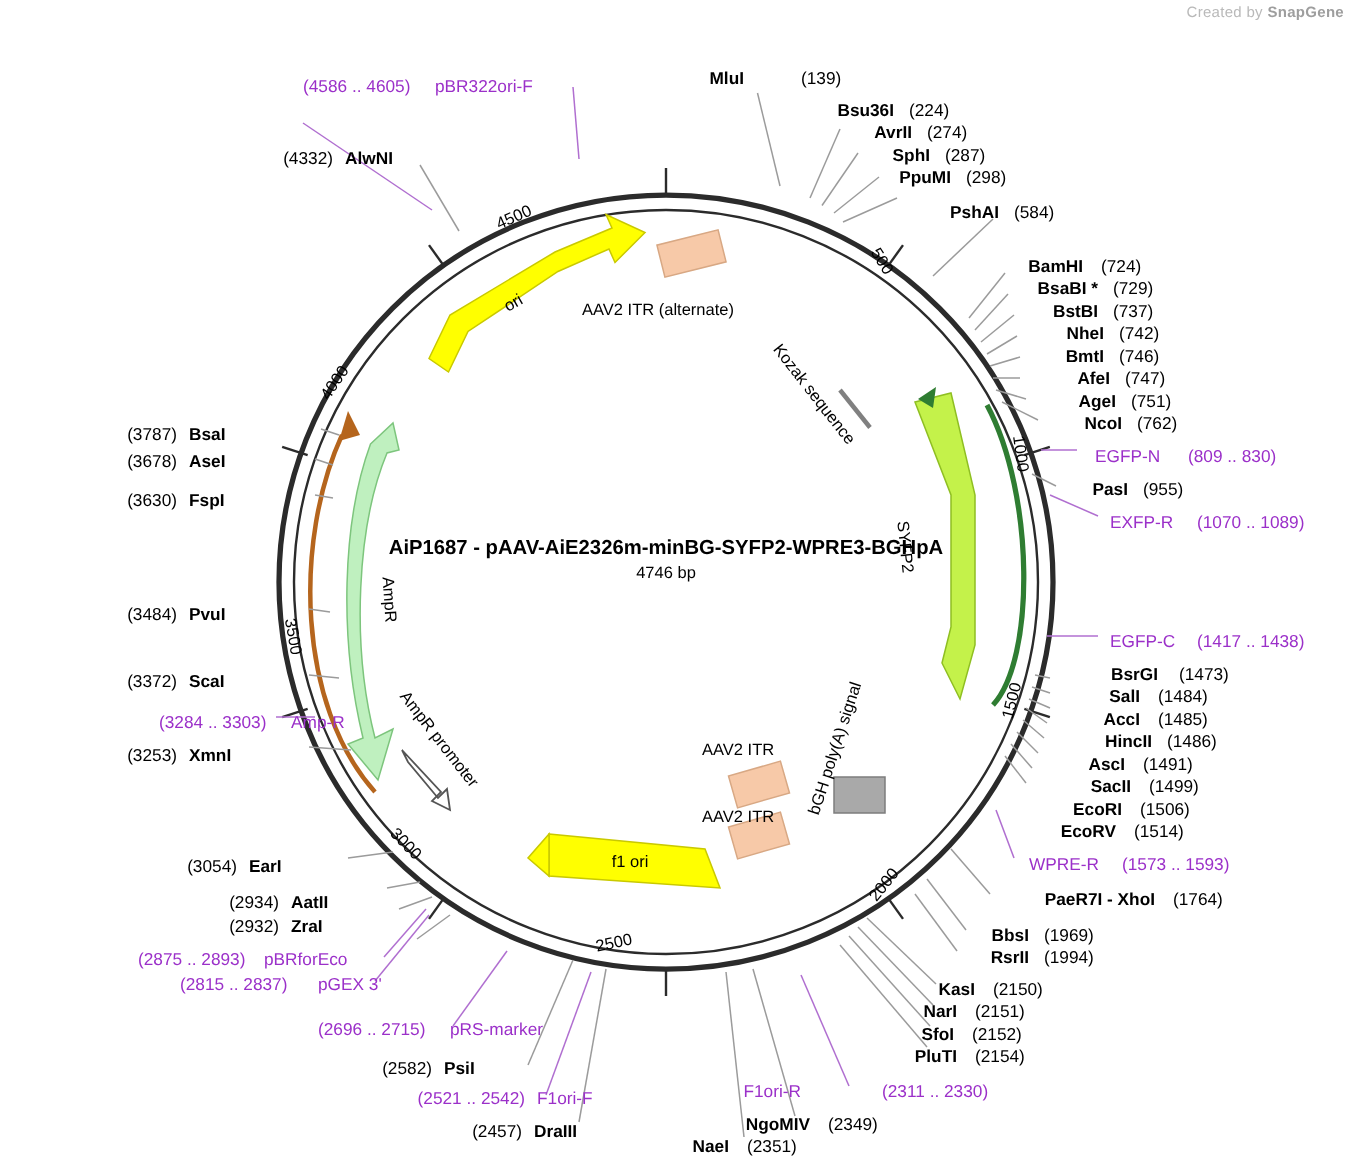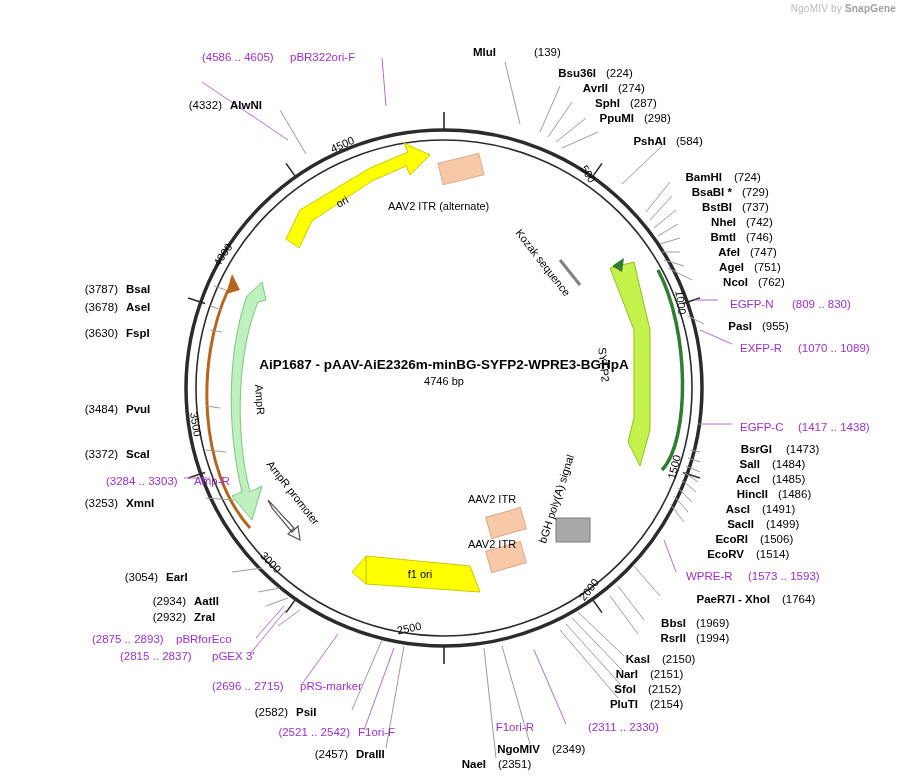--- a/index.html
+++ b/index.html
@@ -53,21 +53,21 @@
   .arrow-label { font-size: 11px; fill:#000; }
   .lead { stroke:#9b9b9b; stroke-width:1; fill:none; }
   .lead-purple { stroke:#b06fd0; stroke-width:1; fill:none; }
 </style>
 </head>
 <body>
 
 <div id="stage">
 
   <div class="credit">
-    <span>NgoMIV by</span>
+    <span>Created by</span>
     <span class="brand">SnapGene</span>
   </div>
 
   <svg class="map" viewBox="0 0 902 782">
 
     <circle cx="444" cy="388" r="258" fill="none" stroke="#2b2b2b" stroke-width="3.5"></circle>
     <circle cx="444" cy="388" r="248" fill="none" stroke="#2b2b2b" stroke-width="1.6"></circle>
 
     <g stroke="#2b2b2b" stroke-width="1.6">
       <line x1="444" y1="130" x2="444" y2="112"></line>

